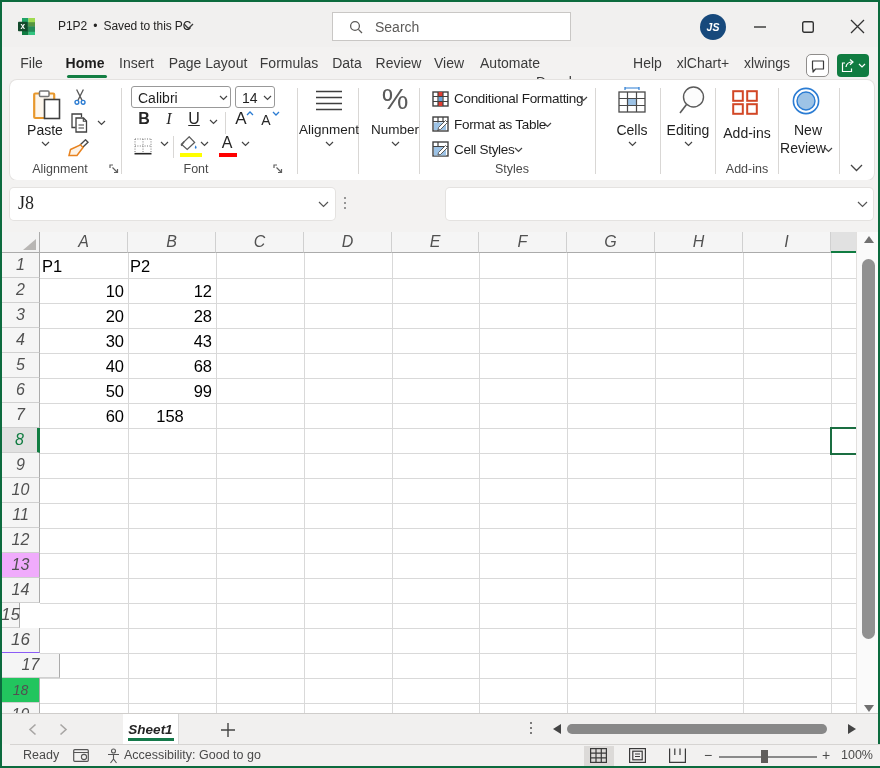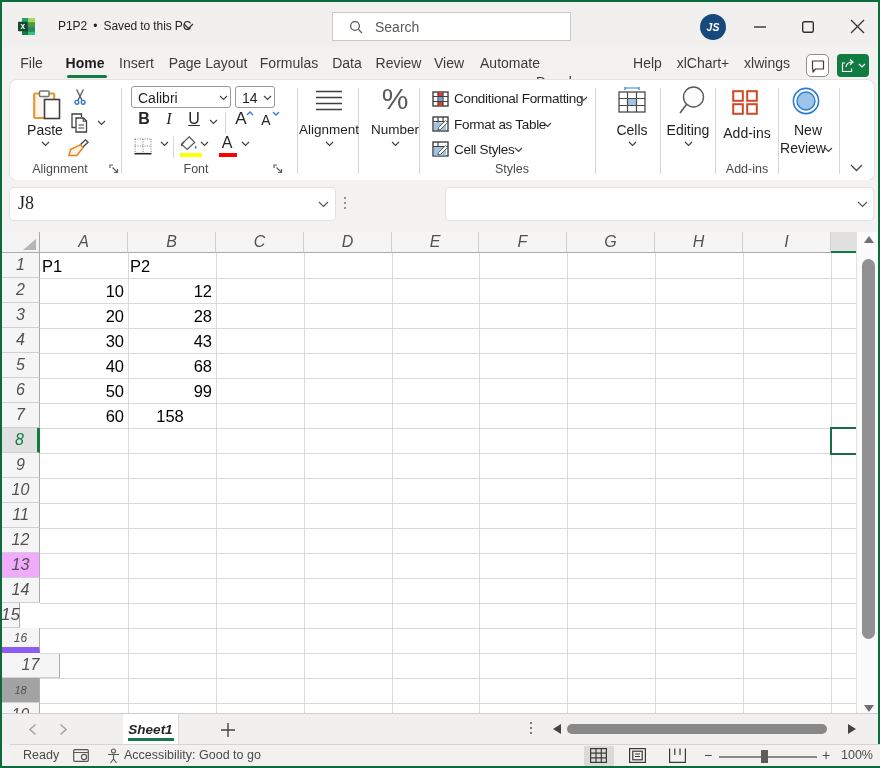--- a/index.html
+++ b/index.html
@@ -318,23 +318,23 @@
   <div class="abs ctr" style="left:0;top:146px;width:38px;height:25px;background:#f5f5f5;border-right:1px solid #ababab;border-bottom:1px solid #d0d0d0;font-size:16px;color:#515151;">6</div>
   <div class="abs ctr" style="left:0;top:171px;width:38px;height:25px;background:#f5f5f5;border-right:1px solid #ababab;border-bottom:1px solid #d0d0d0;font-size:16px;color:#515151;">7</div>
   <div class="abs ctr" style="left:0;top:196px;width:38px;height:25px;background:#e1e1e1;border-right:3px solid #107c41;border-bottom:1px solid #d0d0d0;font-size:16px;color:#107c41;">8</div>
   <div class="abs ctr" style="left:0;top:221px;width:38px;height:25px;background:#f5f5f5;border-right:1px solid #ababab;border-bottom:1px solid #d0d0d0;font-size:16px;color:#515151;">9</div>
   <div class="abs ctr" style="left:0;top:246px;width:38px;height:25px;background:#f5f5f5;border-right:1px solid #ababab;border-bottom:1px solid #d0d0d0;font-size:16px;color:#515151;">10</div>
   <div class="abs ctr" style="left:0;top:271px;width:38px;height:25px;background:#f5f5f5;border-right:1px solid #ababab;border-bottom:1px solid #d0d0d0;font-size:16px;color:#515151;">11</div>
   <div class="abs ctr" style="left:0;top:296px;width:38px;height:25px;background:#f5f5f5;border-right:1px solid #ababab;border-bottom:1px solid #d0d0d0;font-size:16px;color:#515151;">12</div>
   <div class="abs ctr" style="left:0;top:321px;width:38px;height:25px;background:#f0abfc;border-right:1px solid #ababab;border-bottom:1px solid #d0d0d0;font-size:16px;color:#515151;">13</div>
   <div class="abs ctr" style="left:0;top:346px;width:38px;height:25px;background:#f5f5f5;border-right:1px solid #ababab;border-bottom:1px solid #d0d0d0;font-size:16px;color:#515151;">14</div>
   <div class="abs ctr" style="left:0;top:371px;width:18px;height:25px;background:#f5f5f5;border-right:1px solid #ababab;border-bottom:1px solid #d0d0d0;font-size:17px;color:#515151;">15</div>
-  <div class="abs ctr" style="left:0;top:396px;width:38px;height:25px;background:#f5f5f5;border-right:1px solid #ababab;border-bottom:6px solid #8b5cf6;font-size:12px;color:#515151;">16</div>
+  <div class="abs ctr" style="left:0;top:396px;width:38px;height:25px;background:#f5f5f5;border-right:1px solid #ababab;border-bottom:1px solid #8b5cf6;font-size:17px;color:#515151;">16</div>
   <div class="abs ctr" style="left:0;top:421px;width:58px;height:25px;background:#f5f5f5;border-right:1px solid #ababab;border-bottom:1px solid #d0d0d0;font-size:16px;color:#515151;">17</div>
-  <div class="abs ctr" style="left:0;top:446px;width:38px;height:25px;background:#a3a3a3;border-right:1px solid #ababab;border-bottom:1px solid #d0d0d0;font-size:11px;color:#515151;">18</div>
+  <div class="abs ctr" style="left:0;top:446px;width:38px;height:25px;background:#22c55e;border-right:1px solid #ababab;border-bottom:1px solid #d0d0d0;font-size:14px;color:#515151;">18</div>
   <div class="abs ctr" style="left:0;top:471px;width:38px;height:25px;background:#f5f5f5;border-right:1px solid #ababab;border-bottom:1px solid #d0d0d0;font-size:16px;color:#515151;">19</div>
   <div class="abs" style="left:126px;top:21px;width:1px;height:462px;background:#d9d9d9;"></div>
   <div class="abs" style="left:214px;top:21px;width:1px;height:462px;background:#d9d9d9;"></div>
   <div class="abs" style="left:302px;top:21px;width:1px;height:462px;background:#d9d9d9;"></div>
   <div class="abs" style="left:390px;top:21px;width:1px;height:462px;background:#d9d9d9;"></div>
   <div class="abs" style="left:477px;top:21px;width:1px;height:462px;background:#d9d9d9;"></div>
   <div class="abs" style="left:565px;top:21px;width:1px;height:462px;background:#d9d9d9;"></div>
   <div class="abs" style="left:653px;top:21px;width:1px;height:462px;background:#d9d9d9;"></div>
   <div class="abs" style="left:741px;top:21px;width:1px;height:462px;background:#d9d9d9;"></div>
   <div class="abs" style="left:829px;top:21px;width:1px;height:462px;background:#d9d9d9;"></div>

